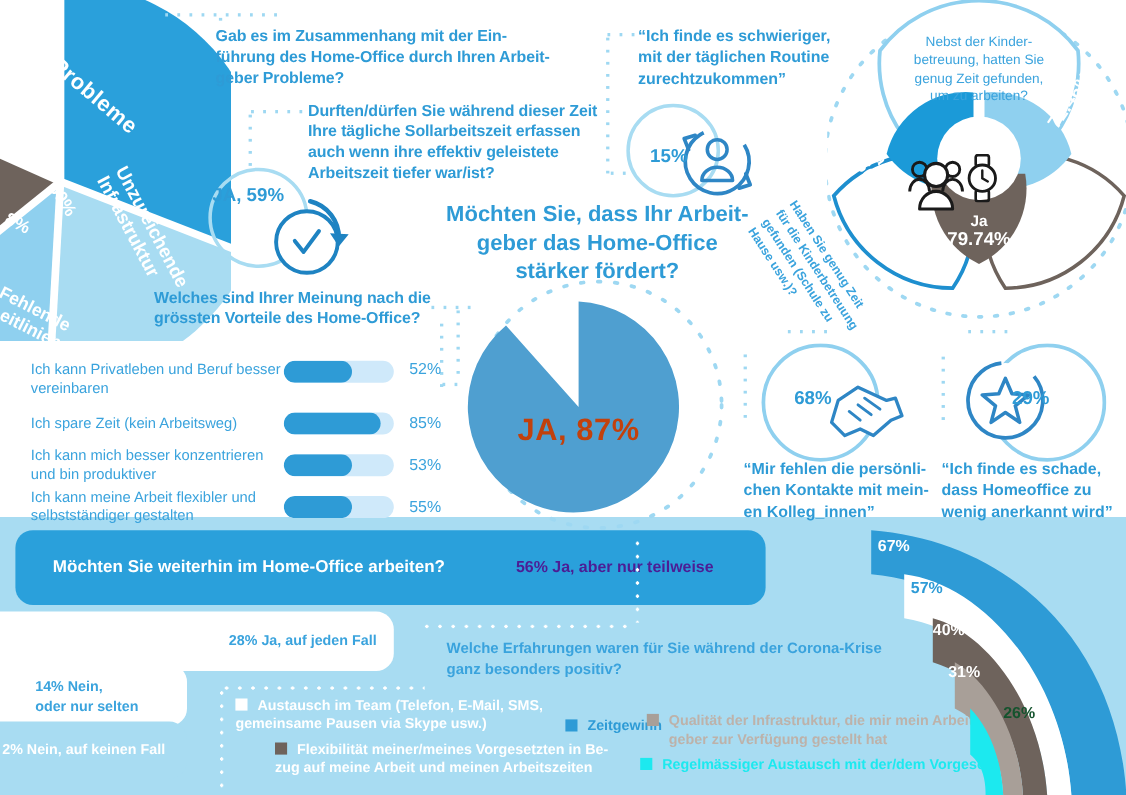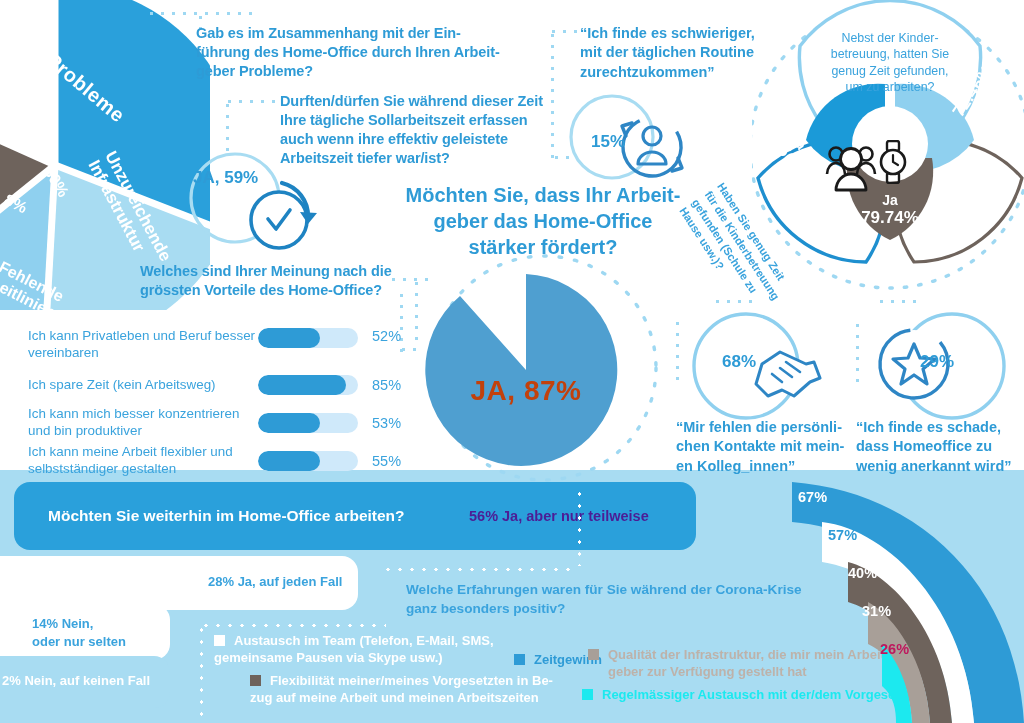--- a/index.html
+++ b/index.html
@@ -429,15 +429,15 @@
 
     <path d="M98,132 L98,174 C126,188 140,214 142,253 L160,253 C156,190 124,146 98,132 Z" fill="#a89f98"></path>
 
     <path d="M112,174 L112,216 C124,226 126,240 126,253 L142,253 C140,214 126,188 112,174 Z" fill="#1ce9ef"></path>
   </svg>
 
   <div class="abs band-pct" style="left:798px;top:489px;color:#ffffff;">67%</div>
   <div class="abs band-pct" style="left:828px;top:527px;color:#2e9bd6;">57%</div>
   <div class="abs band-pct" style="left:848px;top:565px;color:#ffffff;">40%</div>
   <div class="abs band-pct" style="left:862px;top:603px;color:#ffffff;">31%</div>
-  <div class="abs band-pct" style="left:880px;top:641px;color:#be185d;">26%</div>
+  <div class="abs band-pct" style="left:912px;top:641px;color:#14532d;">26%</div>
 
 </div>
 
 </body></html>

